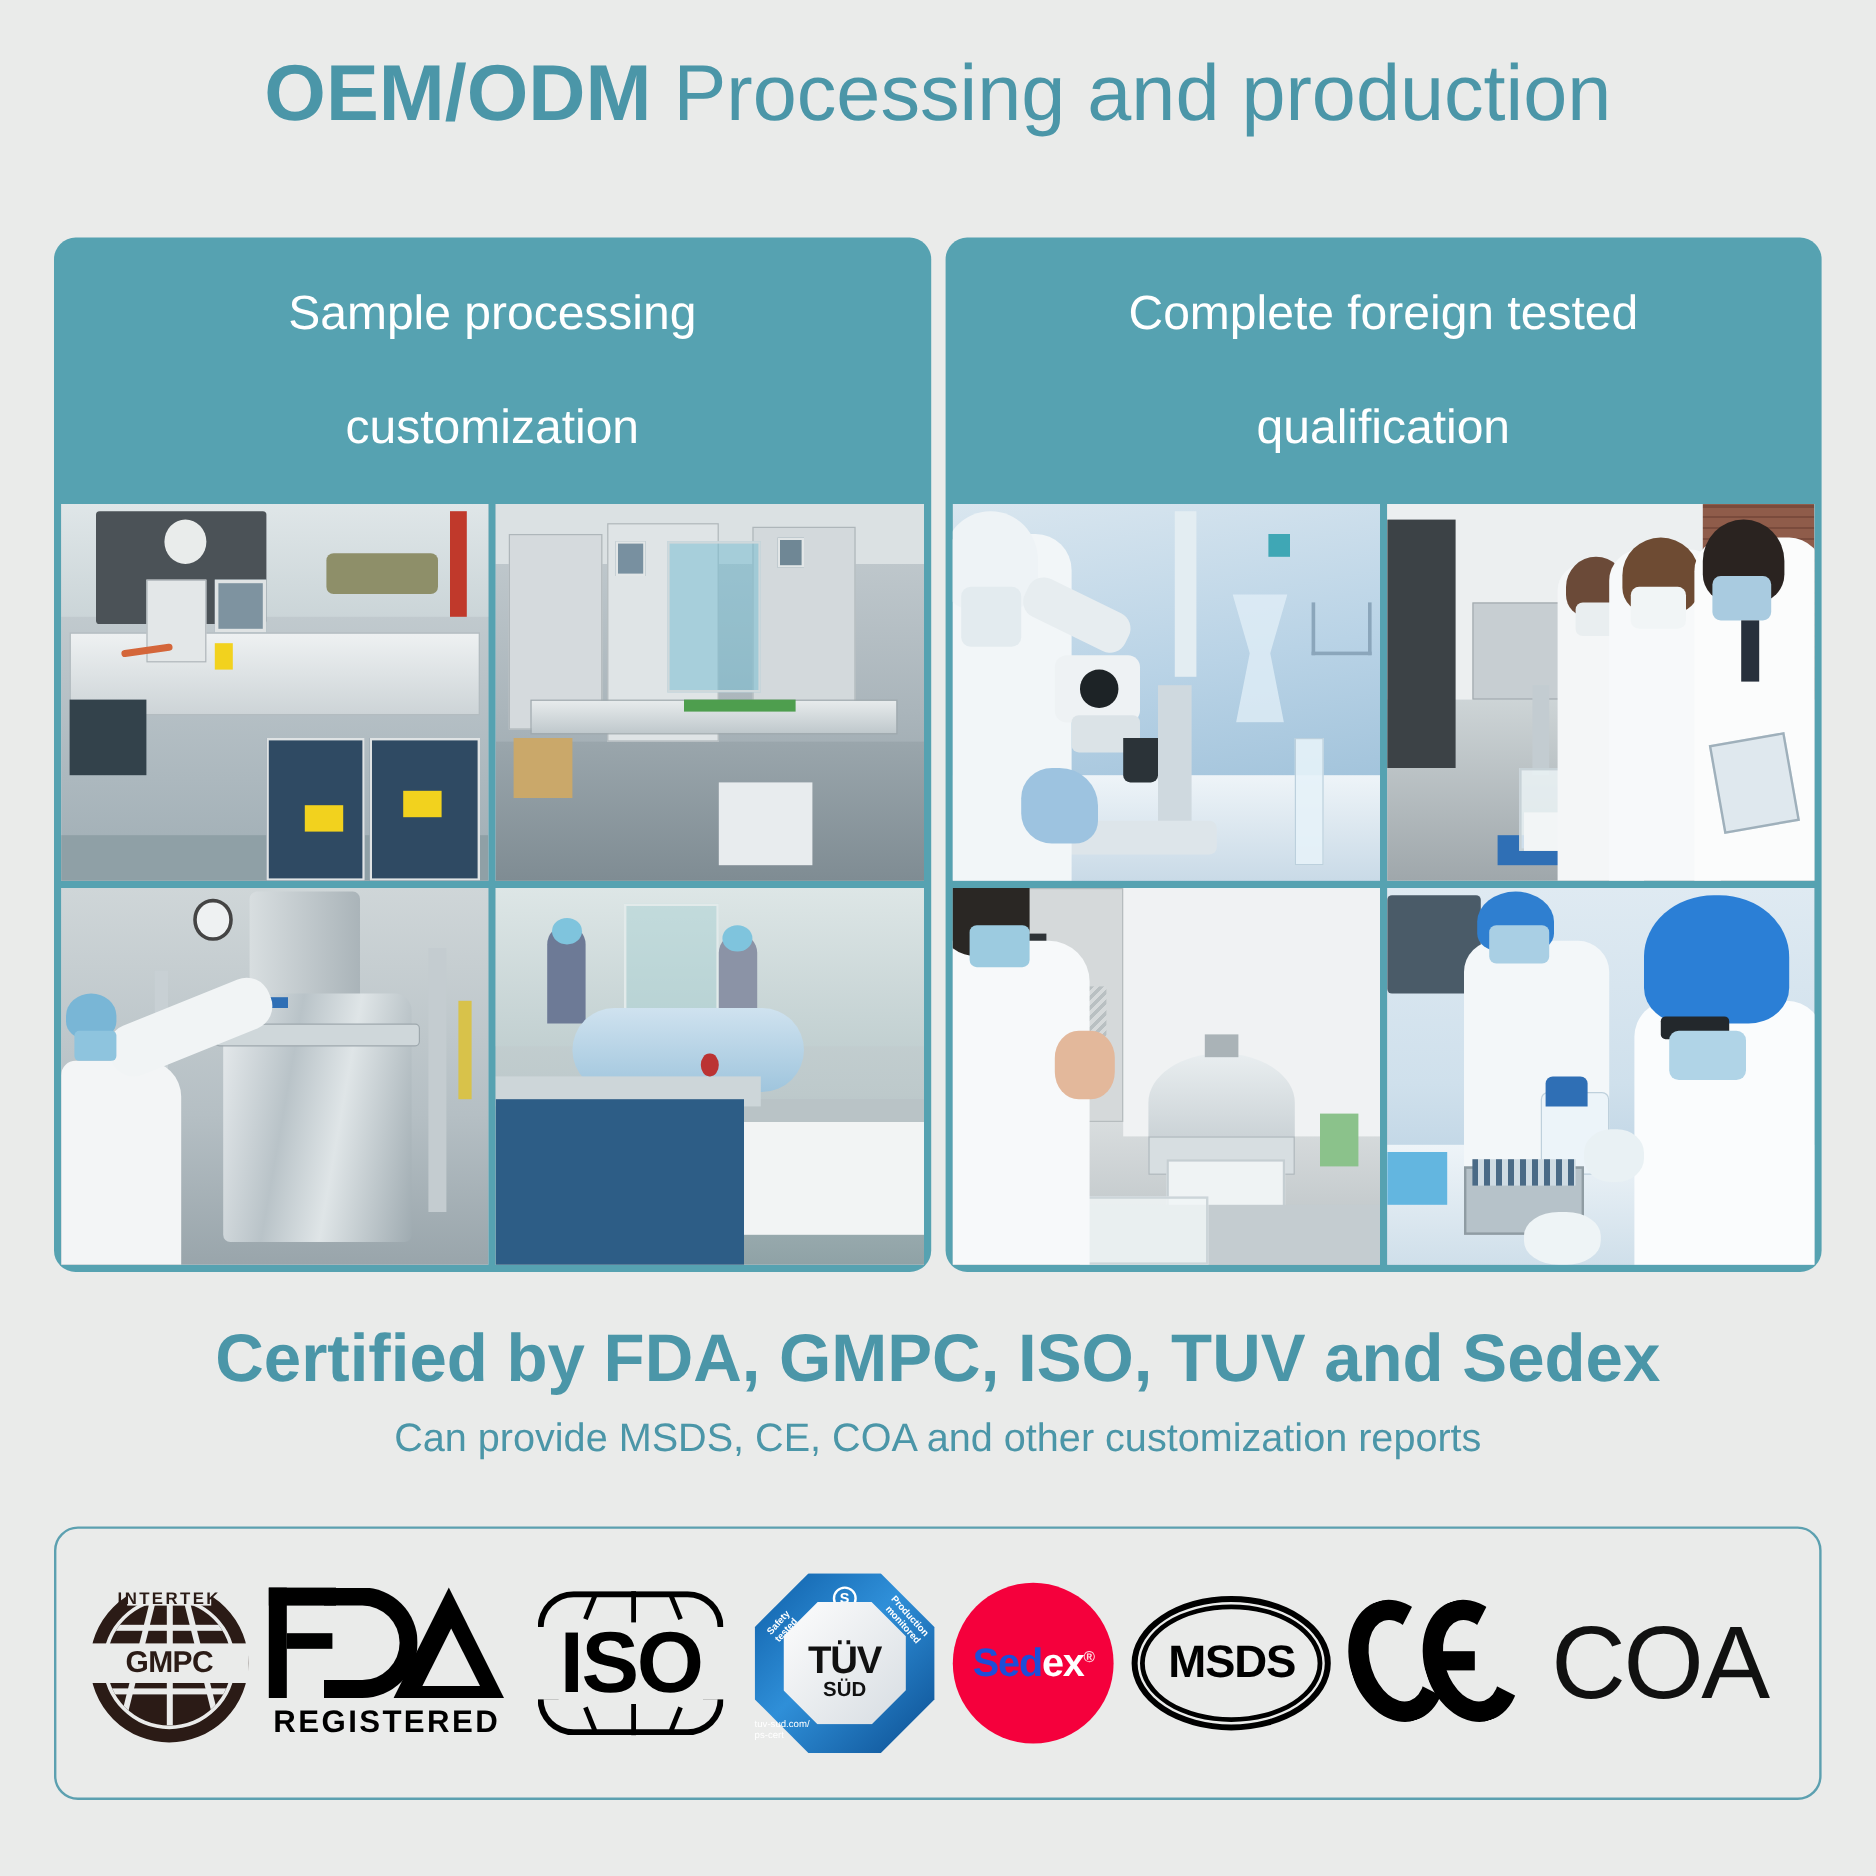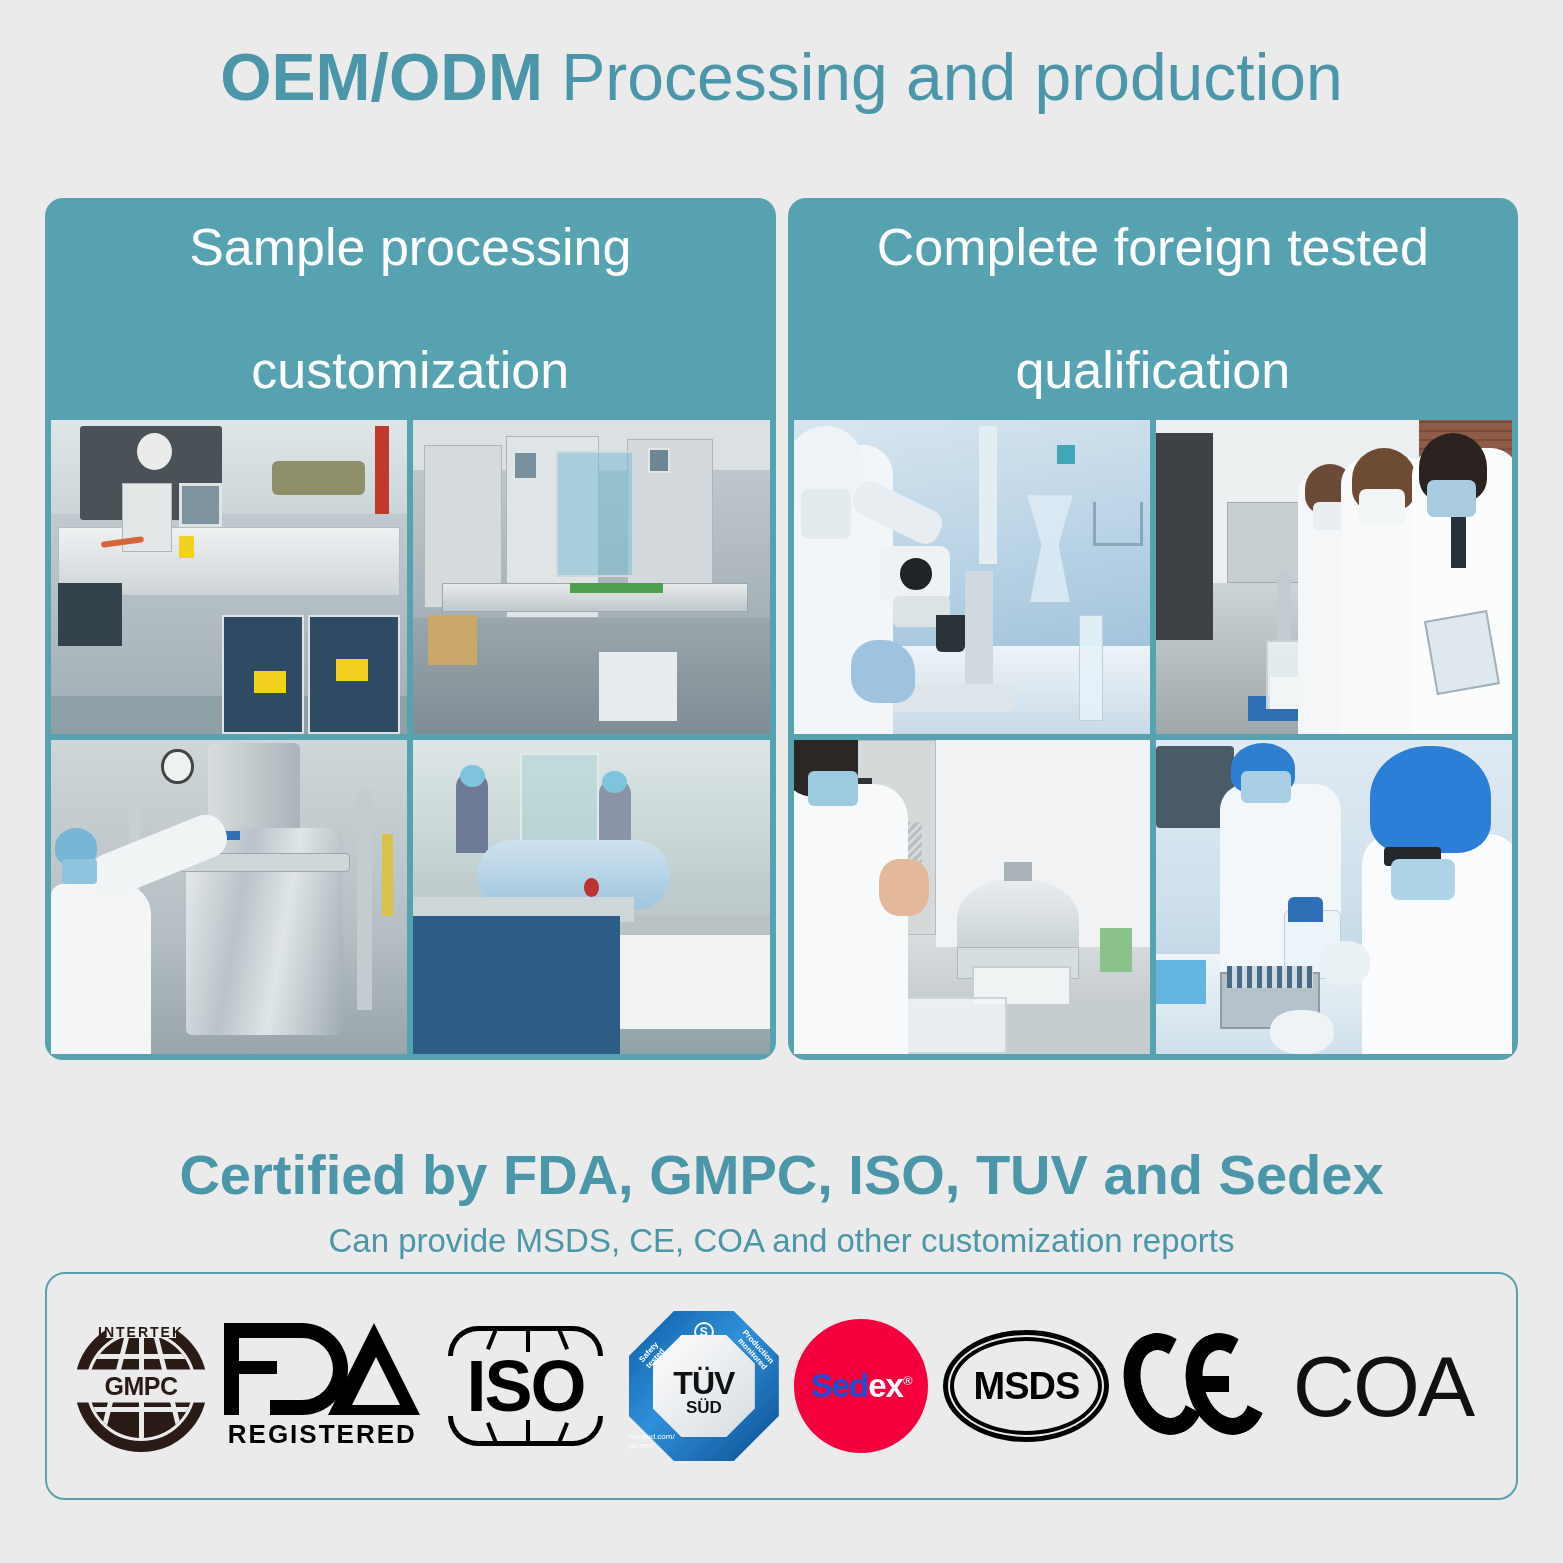--- a/index.html
+++ b/index.html
@@ -28,21 +28,21 @@
   }
   .panel {
     flex: 1 1 0; background: #56a2b1; border-radius: 18px;
     display: flex; flex-direction: column; overflow: hidden;
   }
   .panel-head {
     height: 222px; display: flex; align-items: center; justify-content: center;
     padding: 0 18px; text-align: center;
   }
   .panel-head span {
-    color: #ffffff; font-size: 52px; line-height: 1.18; font-weight: normal;
+    color: #ffffff; font-size: 40px; line-height: 1.18; font-weight: normal;
     display: block;
   }
   .grid {
     flex: 1 1 auto; display: grid;
     grid-template-columns: 1fr 1fr; grid-template-rows: 1fr 1fr;
     gap: 6px; padding: 0 6px 6px 6px;
   }
   .cell { position: relative; overflow: hidden; background: #c9d3d8; }
 
   
@@ -186,21 +186,21 @@
   .p8 .glasses { left:64%; top:34%; width:16%; height:6%; background:#23282c; border-radius:4px; }
   .p8 .rack { left:18%; top:74%; width:28%; height:18%; background:#b6c2c9; border:2px solid #8f9ca3; }
   .p8 .tubes { left:20%; top:72%; width:24%; height:7%; background:repeating-linear-gradient(90deg,#4a6a86 0 5px,#cfdbe3 5px 10px); }
   .p8 .bottle { left:36%; top:54%; width:16%; height:22%; background:rgba(235,243,248,.9); border:1px solid #bed0dc; border-radius:6px; }
   .p8 .bluecap { left:37%; top:50%; width:10%; height:8%; background:#2f6fb5; border-radius:6px 6px 0 0; }
   .p8 .tips { left:0; top:70%; width:14%; height:14%; background:#63b6e0; }
   .p8 .glove1 { left:46%; top:64%; width:14%; height:14%; background:#e9f1f4; border-radius:45%; }
   .p8 .glove2 { left:32%; top:86%; width:18%; height:14%; background:#eef4f6; border-radius:45%; }
 
   
-  .cert-lines { position: absolute; left: 0; top: 1098px; width: 1563px; text-align: center; margin-top: 43px; }
+  .cert-lines { position: absolute; left: 0; top: 1098px; width: 1563px; text-align: center; }
   .cert-main { color: #4b96a8; font-size: 56px; font-weight: bold; line-height: 1.2; white-space: nowrap; }
   .cert-sub  { color: #4b96a8; font-size: 33px; font-weight: normal; margin-top: 14px; white-space: nowrap; }
 
   
   .logos {
     position: absolute; left: 45px; top: 1272px; width: 1473px; height: 228px;
     border: 2px solid #5ca0b0; border-radius: 20px; background: #eaebea;
     display: flex; align-items: center; justify-content: space-between;
     padding: 0 28px;
   }

